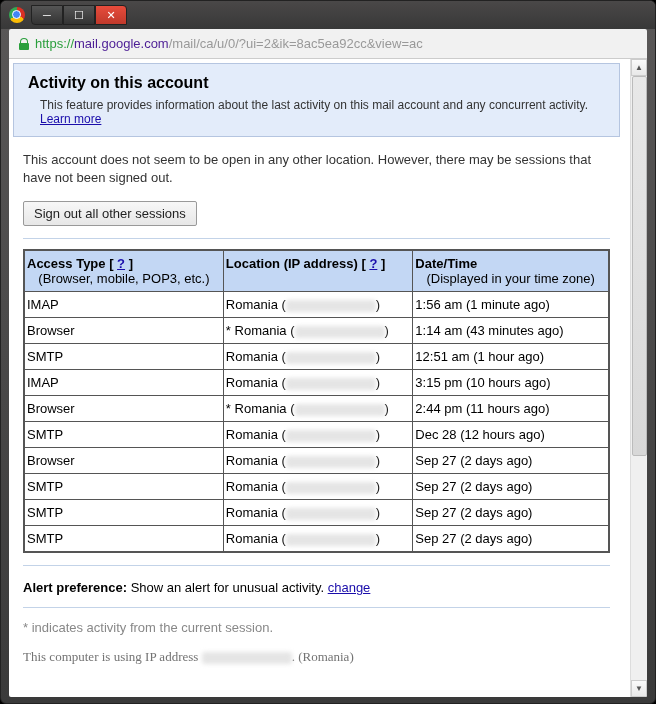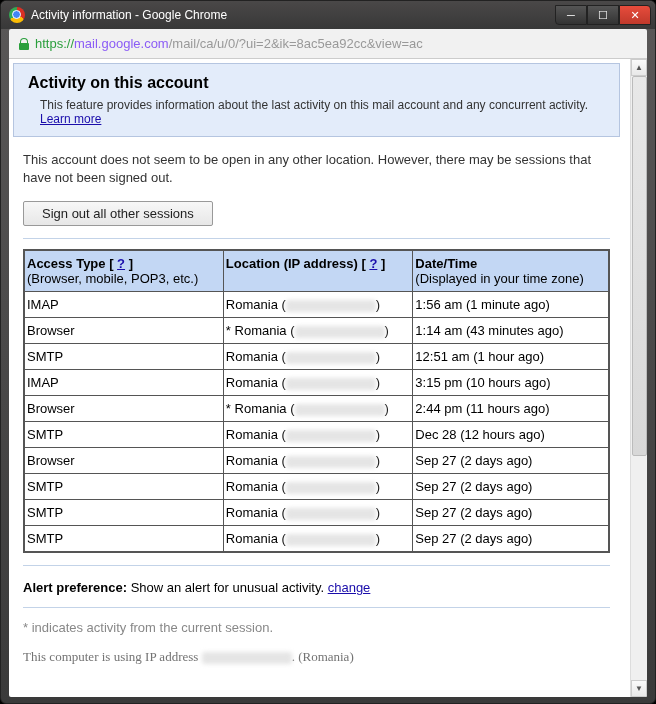--- a/index.html
+++ b/index.html
@@ -89,21 +89,21 @@
     .lock-icon::after {
       content: '';
       position: absolute;
       width: 10px; height: 7px;
       background: #2a9f3c;
       border-radius: 1px;
       bottom: 0;
     }
     .url { font-size: 13px; color: #999; }
     .url .https { color: #2a9f3c; }
-    .url .domain { color: #8b5cf6; }
+    .url .domain { color: #4c1d95; }
     .content-wrap {
       background: #fff;
       margin: 0 8px 8px 8px;
       height: 638px;
       overflow: hidden;
       position: relative;
       border-radius: 0 0 2px 2px;
     }
     .scroll-track {
       position: absolute;
@@ -145,21 +145,21 @@
       margin: 4px;
     }
     .header-box h1 { font-size: 16px; font-weight: bold; color: #000; margin-bottom: 6px; }
     .header-box p { font-size: 12px; color: #333; padding-left: 12px; }
     .link { color: #1a0dab; text-decoration: underline; cursor: pointer; }
     .body-section { padding: 10px 14px; }
     .status-text { color: #333; margin-bottom: 14px; line-height: 1.4; }
     .signout-btn {
       background: linear-gradient(#f7f7f7, #e7e7e7);
       border: 1px solid #999;
-      padding: 4px 18px;
+      padding: 4px 10px;
       font-size: 13px;
       cursor: pointer;
       border-radius: 2px;
       color: #222;
     }
     .divider { border: none; border-top: 1px solid #c3d3e8; margin: 12px 0 10px 0; }
     .section-title { font-weight: bold; margin-bottom: 8px; }
     table.activity {
       width: 100%;
       border-collapse: collapse;
@@ -169,21 +169,21 @@
       border: 1px solid #555;
       padding: 5px 2px;
       text-align: left;
       font-size: 13px;
     }
     table.activity th {
       background: #c3d7f4;
       font-weight: bold;
       vertical-align: top;
     }
-    table.activity th .sub { font-weight: normal; display: block; }
+    table.activity th .sub { font-weight: normal; display: block; text-align: center; }
     .qmark { color: #1a0dab; text-decoration: underline; cursor: pointer; }
     .blurred {
       display: inline-block;
       background: #e5e5e5;
       color: transparent;
       border-radius: 3px;
       filter: blur(2px);
       width: 90px;
       height: 12px;
       vertical-align: middle;
@@ -192,21 +192,20 @@
     .alert-line b { font-weight: bold; }
     .footnote { color: #888; margin-top: 12px; }
     .ip-line { color: #737373; margin-top: 14px; font-family: Liberation Serif, serif; }
   </style>
 </head>
 <body>
 
 <div class="window">
   <div class="titlebar">
     <div class="titlebar-icon"></div>
-    <div class="titlebar-text">Activity information - Google Chrome</div>
     <div class="win-controls">
       <div class="win-btn min">─</div>
       <div class="win-btn">☐</div>
       <div class="win-btn close">✕</div>
     </div>
   </div>
 
   <div class="addressbar">
     <div class="lock-icon"></div>
     <span class="url">

